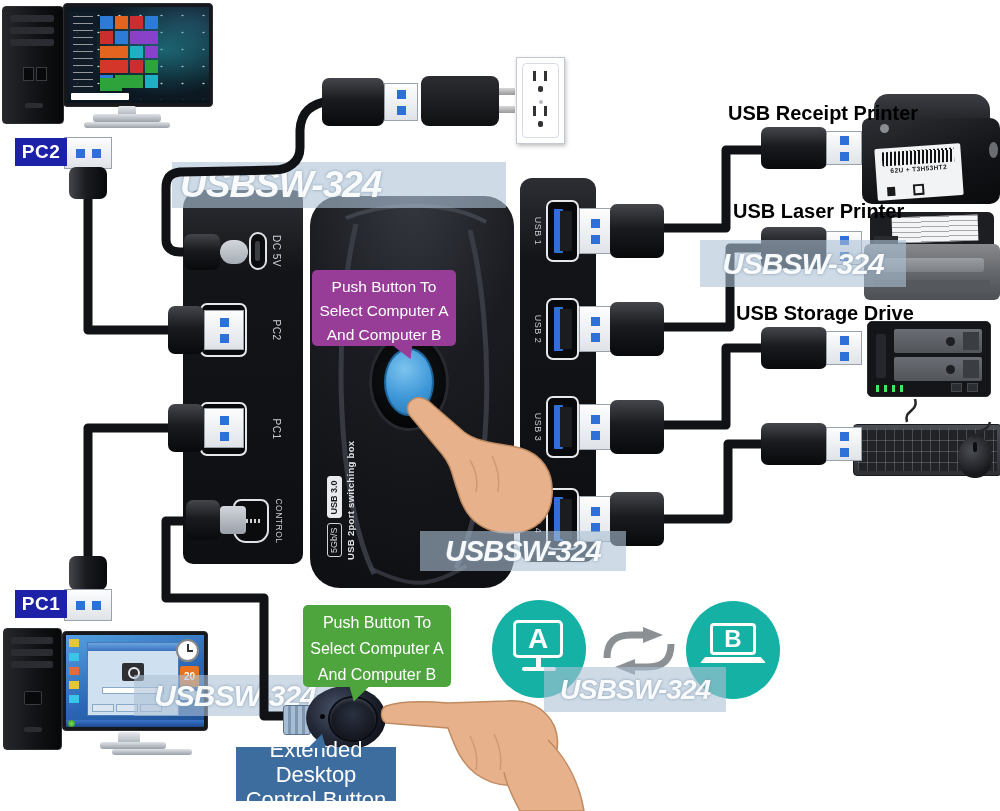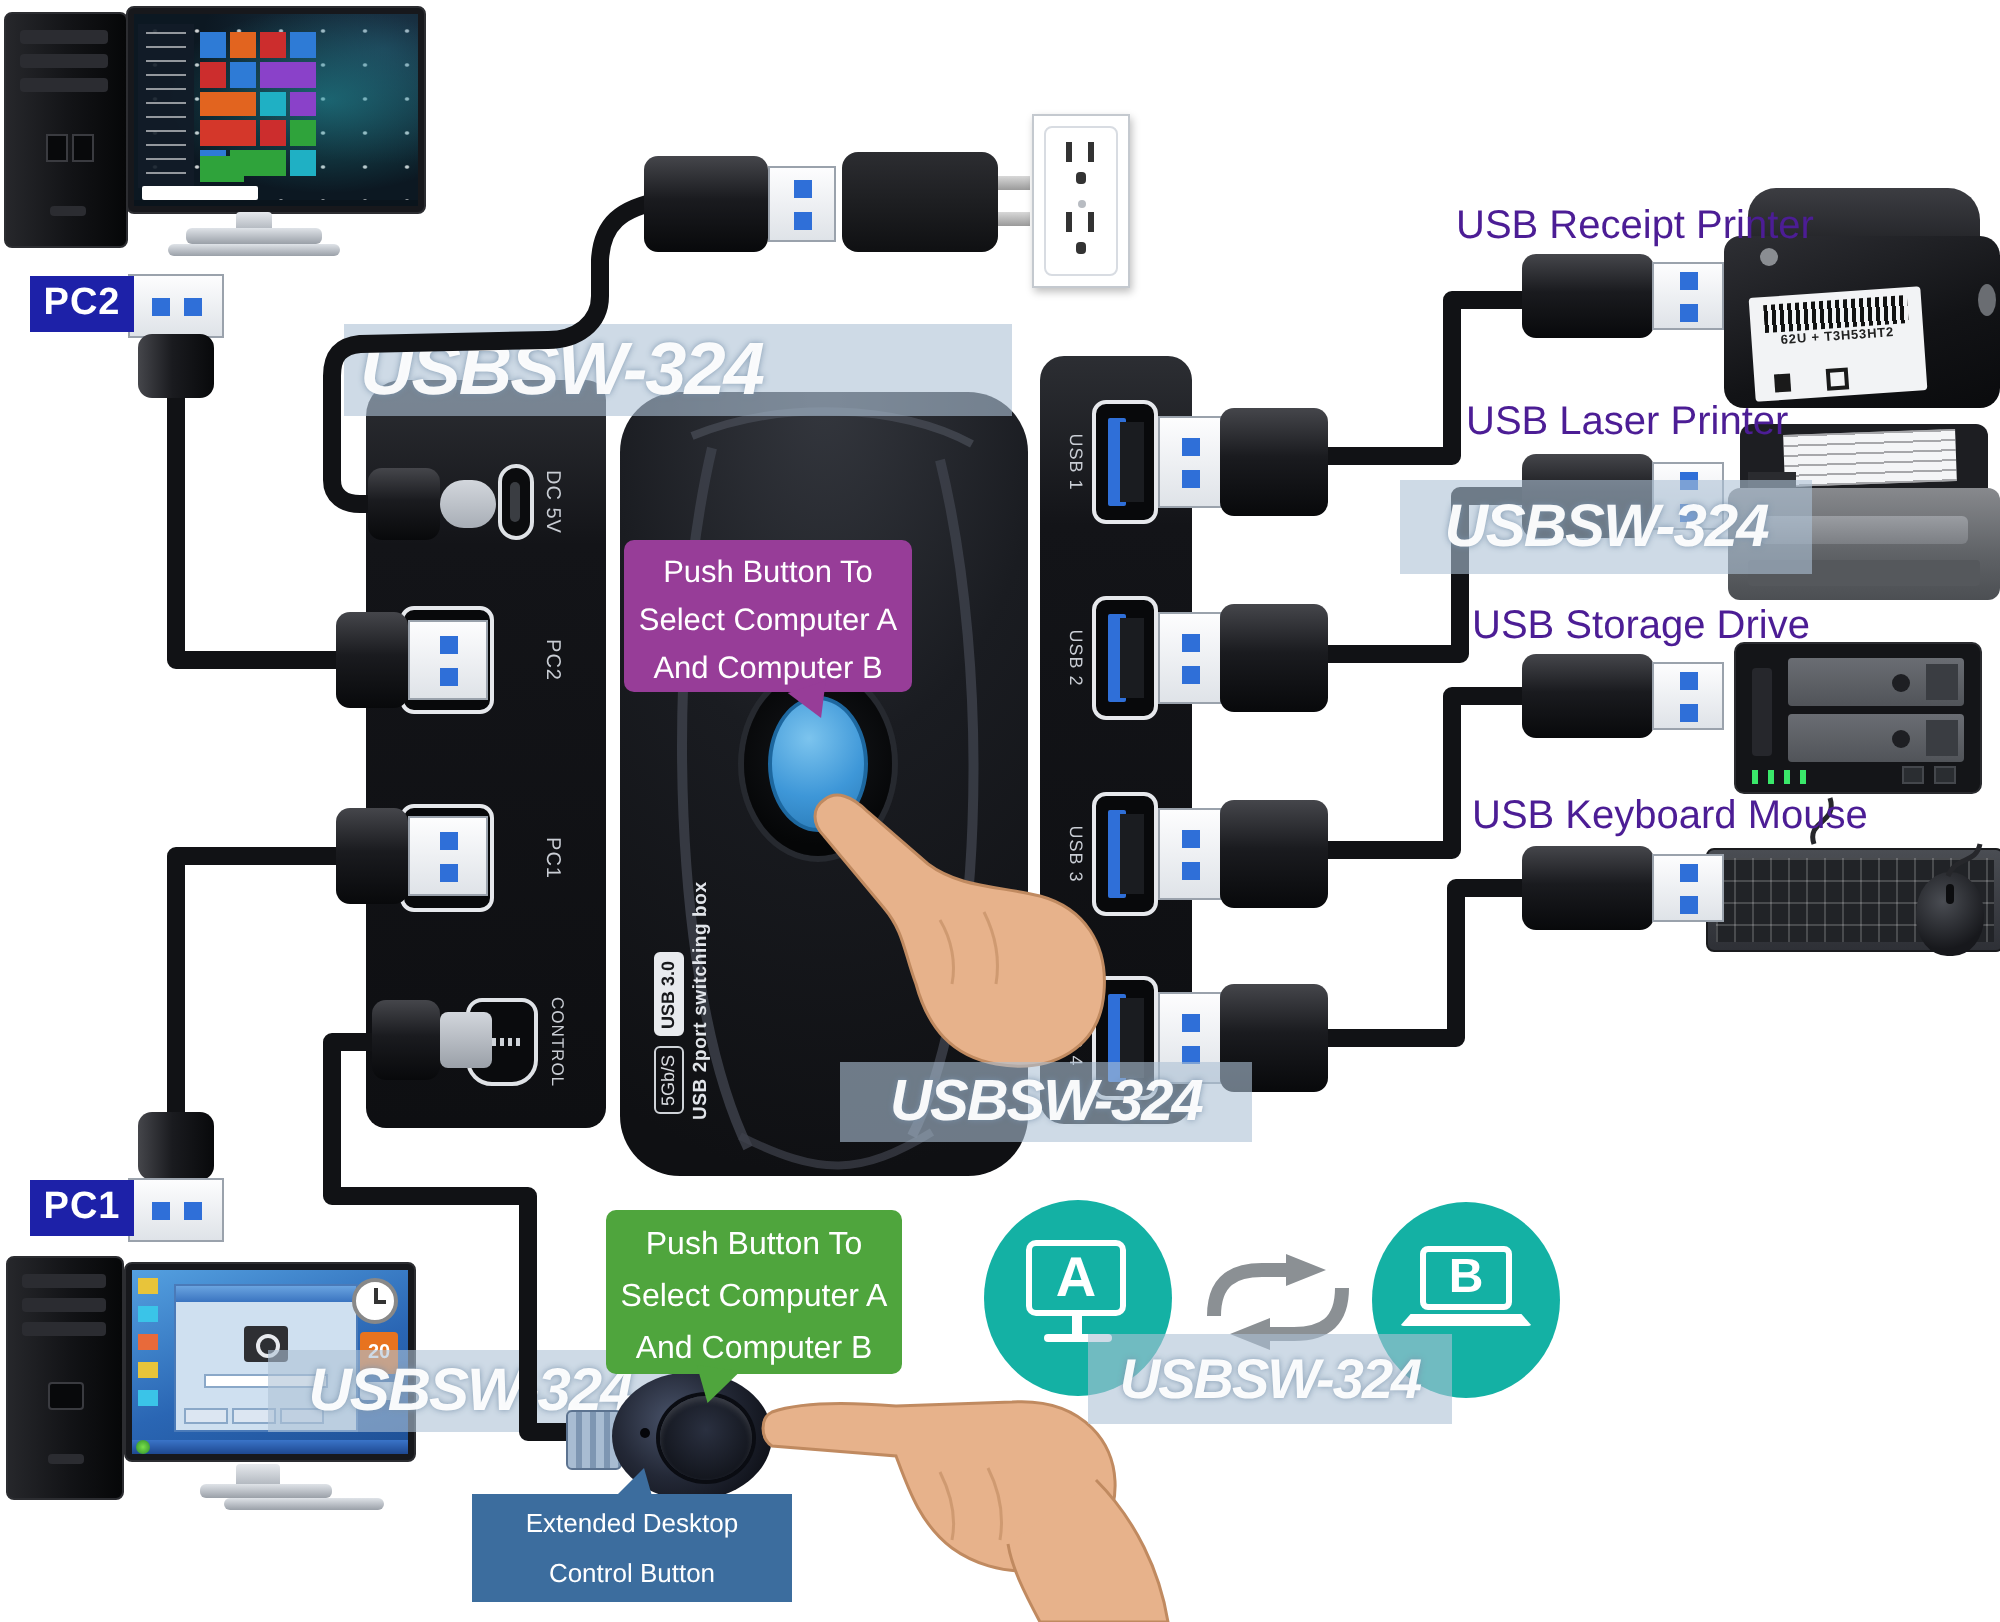--- a/index.html
+++ b/index.html
@@ -20,21 +20,21 @@
   .vlab{position:absolute;width:0;height:0;}
   .vlab>span{position:absolute;transform:translate(-50%,-50%) rotate(90deg);white-space:nowrap;color:#c9cdd4;font-size:10px;letter-spacing:.5px;}
   .rotprint{position:absolute;transform:rotate(-90deg);transform-origin:0 0;display:flex;align-items:center;gap:5px;white-space:nowrap;}
   .mark-box{border:1px solid #cfd3d8;color:#d8dbe0;font-size:9px;padding:0 3px;border-radius:3px;line-height:13px;}
   .mark-box.filled{background:#e8eaee;color:#17181b;font-weight:bold;border-color:#e8eaee;}
   .prod-name{font-size:9.5px;font-weight:bold;letter-spacing:.3px;color:#e2e5ea;}
 
   
   .badge{position:absolute;background:#1d21a8;color:#fff;font-weight:bold;font-size:19px;display:flex;align-items:center;justify-content:center;letter-spacing:.5px;}
   .bluelabel{position:absolute;background:#3c6d9e;color:#fff;font-size:18px;display:flex;align-items:center;justify-content:center;text-align:center;line-height:24px;}
-  .redlabel{position:absolute;color:#4c1d95;font-size:20px;font-weight:400;white-space:nowrap;}
+  .redlabel{position:absolute;color:#000000;font-size:20px;font-weight:700;white-space:nowrap;}
   .callout{position:absolute;color:#fff;font-size:15.5px;line-height:24px;text-align:center;border-radius:5px;padding-top:5px;box-sizing:border-box;}
   .callout .tail{position:absolute;width:0;height:0;}
   .wm{position:absolute;background:rgba(173,193,214,.6);display:flex;align-items:center;}
   .wm>span{font-style:italic;font-weight:bold;color:rgba(255,255,255,.95);text-shadow:0 0 3px rgba(120,145,170,.9);letter-spacing:-1px;white-space:nowrap;}
 
   
   .bezel{position:absolute;background:#17181c;border-radius:4px;padding:3px;box-sizing:border-box;border:1px solid #2c2d31;}
   .screen{position:relative;width:100%;height:100%;overflow:hidden;}
   .tower{position:absolute;background:linear-gradient(90deg,#26272b,#121316 55%,#060708);border-radius:4px;border:1px solid #2c2d31;}
   .vent{position:absolute;left:7px;width:44px;height:7px;background:#2b2c31;border-radius:2px;}
@@ -370,21 +370,20 @@
   <div class="badge" style="left:15px;top:138px;width:52px;height:28px;">
       <span>PC2</span>
     </div>
   <div class="badge" style="left:15px;top:590px;width:52px;height:28px;">
       <span>PC1</span>
     </div>
 
   <div class="redlabel" style="left:728px;top:102px;">USB Receipt Printer</div>
   <div class="redlabel" style="left:736px;top:302px;">USB Storage Drive</div>
   <div class="redlabel" style="left:733px;top:200px;">USB Laser Printer</div>
-  <div class="redlabel" style="left:736px;top:397px;">USB Keyboard Mouse</div>
 
   <div class="callout" style="left:312px;top:270px;width:144px;height:76px;background:#973d98;">
     <div>Push Button To</div>
     <div>Select Computer A</div>
     <div>And Computer B</div>
     <div class="tail" style="left:84px;bottom:-14px;border-top:17px solid #973d98;border-left:12px solid transparent;border-right:8px solid transparent;transform:rotate(-18deg);"></div>
   </div>
 
   <div class="abs" style="left:283px;top:705px;width:26px;height:28px;background:repeating-linear-gradient(90deg,#a8bcd2 0 4px,#7e96b2 4px 7px);border:1px solid #5c7390;border-radius:3px;"></div>
   <div class="abs" style="left:306px;top:686px;width:80px;height:64px;border-radius:50%;background:radial-gradient(circle at 38% 38%,#49536a,#232836 45%,#0d0f16 85%);">
@@ -392,21 +391,21 @@
     <div class="abs" style="left:14px;top:28px;width:5px;height:5px;background:#05060a;border-radius:50%;"></div>
   </div>
 
   <div class="callout" style="left:303px;top:605px;width:148px;height:82px;background:#4fa53d;font-size:16px;line-height:26px;">
     <div>Push Button To</div>
     <div>Select Computer A</div>
     <div>And Computer B</div>
     <div class="tail" style="left:44px;bottom:-15px;border-top:18px solid #4fa53d;border-left:8px solid transparent;border-right:14px solid transparent;transform:rotate(8deg);"></div>
   </div>
 
-  <div class="bluelabel" style="left:236px;top:747px;width:160px;height:54px;font-size:13px;line-height:25px;flex-direction:column;">
+  <div class="bluelabel" style="left:236px;top:747px;width:160px;height:54px;font-size:22px;line-height:25px;flex-direction:column;">
     <div>Extended Desktop</div>
     <div>Control Button</div>
     <div class="abs" style="left:72px;top:-13px;width:0;height:0;border-bottom:14px solid #3c6d9e;border-left:14px solid transparent;border-right:4px solid transparent;"></div>
   </div>
 
   <div class="abs" style="left:492px;top:600px;width:94px;height:98px;border-radius:50%;background:#14b1a4;">
     <div class="abs" style="left:21px;top:20px;width:50px;height:38px;border:3px solid #fff;border-radius:5px;display:flex;align-items:center;justify-content:center;color:#fff;font-size:28px;font-weight:bold;box-sizing:border-box;">
         <span>A</span>
       </div>
     <div class="abs" style="left:44px;top:58px;width:5px;height:9px;background:#fff;"></div>

